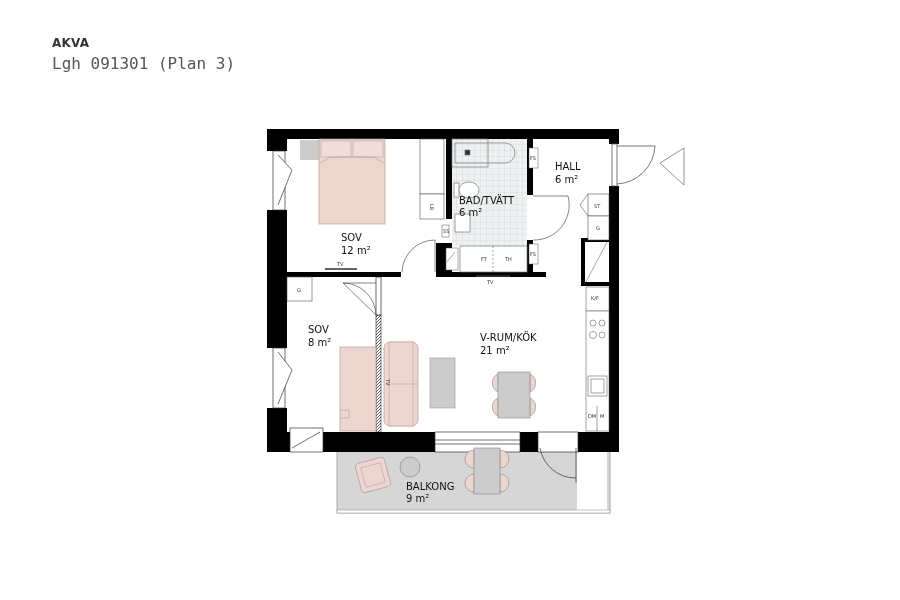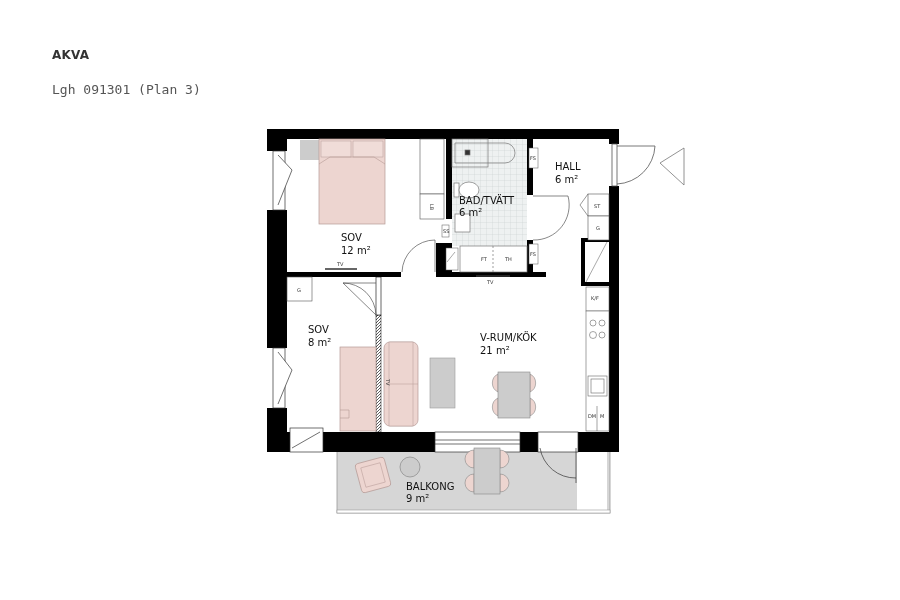--- a/index.html
+++ b/index.html
@@ -1,19 +1,19 @@
 <!DOCTYPE html>
 <html><head>
   <meta charset="utf-8">
   <style>
     html, body { margin: 0; padding: 0; background: #ffffff; }
     body { width: 900px; height: 600px; position: relative; overflow: hidden; font-family: "DejaVu Sans Mono", "Liberation Mono", monospace; }
-    .header { position: absolute; left: 52px; top: 48px; }
+    .header { position: absolute; left: 52px; top: 36px; }
     .project { font-family: "DejaVu Sans", sans-serif; font-weight: bold; font-size: 12px; color: #333; letter-spacing: 0.2px; }
-    .unit { margin-top: 20px; font-size: 13px; color: #555; }
+    .unit { margin-top: 4px; font-size: 16px; color: #555; }
     svg { position: absolute; left: 0; top: 0; }
     .room-label { font-family: "DejaVu Sans", sans-serif; font-size: 10px; fill: #111; }
     .tiny { font-family: "DejaVu Sans", sans-serif; font-size: 5px; fill: #333; }
   </style>
 </head>
 <body>
 
 <div class="header">
   <div class="project">AKVA</div>
   <div class="unit">Lgh 091301 (Plan 3)</div>

